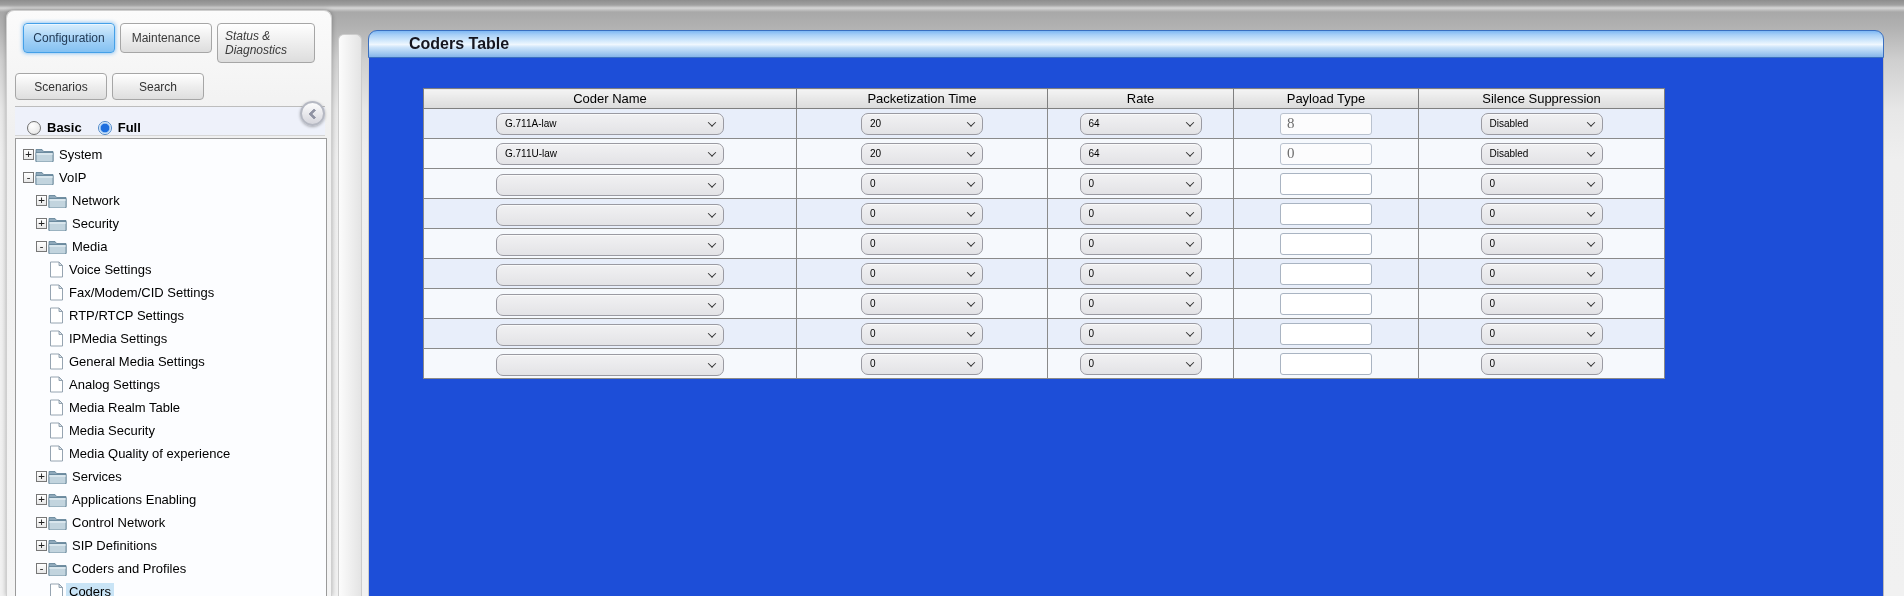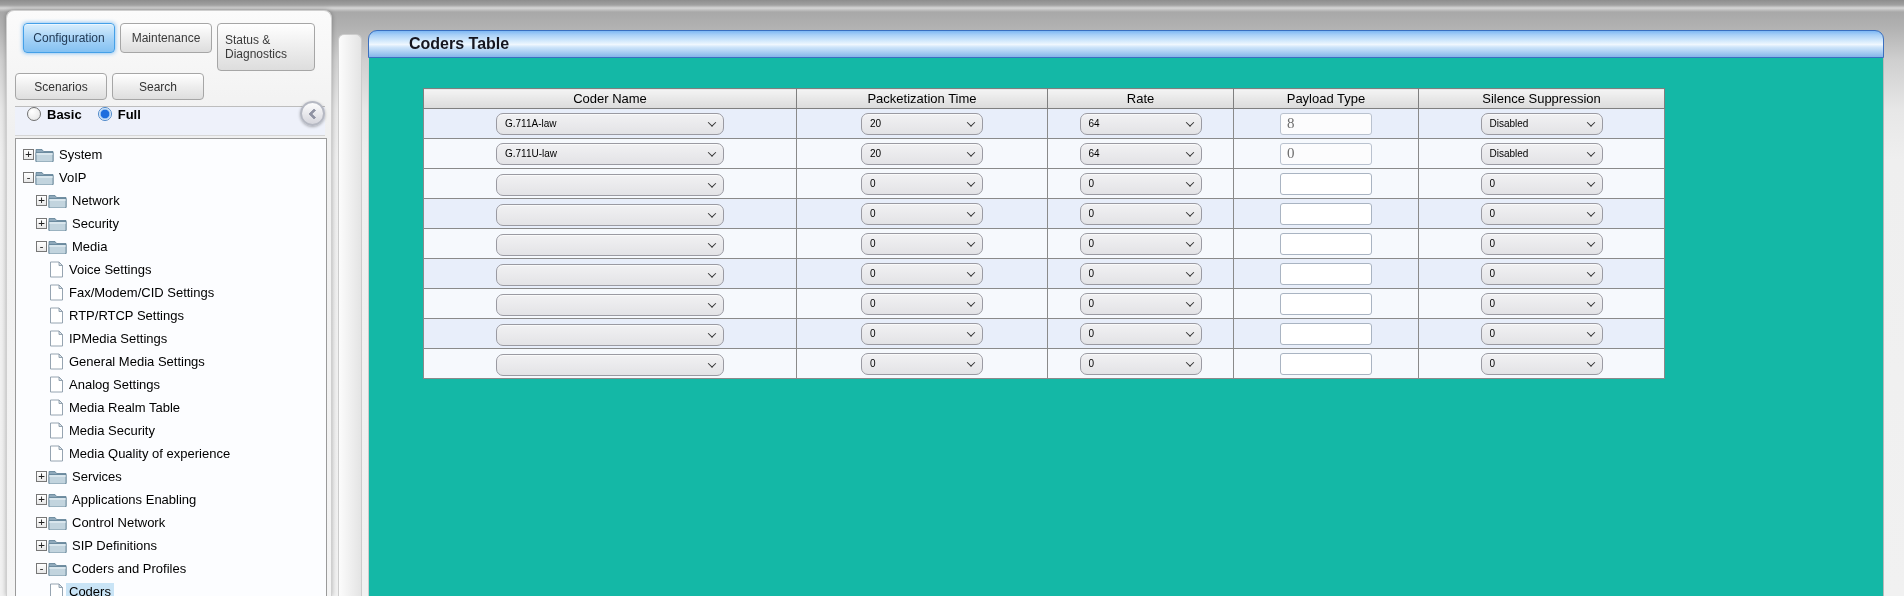--- a/index.html
+++ b/index.html
@@ -25,33 +25,33 @@
     font-size:12px; color:#3a3a3a;
     background:linear-gradient(180deg,#ffffff,#ececec 55%,#dddddd);
     border:1px solid #a6a6a6; border-radius:4px;
     box-shadow:inset 0 1px 0 #fff; cursor:default;
   }
   .tab.active{
     background:linear-gradient(180deg,#d8eefd,#a3d1f6 55%,#84c1f2);
     border:1px solid #44a0e8; color:#223a55;
     box-shadow:0 0 4px rgba(90,170,240,.9), inset 0 1px 0 #eaf6ff;
   }
-  .tab.tall{ height:48px; width:98px; justify-content:flex-start; padding-left:7px;
-    text-align:left; line-height:1.2; }
+  .tab.tall{ height:40px; width:98px; justify-content:flex-start; padding-left:7px;
+    text-align:left; line-height:1.2;font-style:italic; }
   .btn-row{ position:absolute; left:8px; top:62px; display:flex; gap:5px; }
   .side-btn{
     height:27px; width:92px; display:flex; align-items:center; justify-content:center;
     font-size:12px; color:#333;
     background:linear-gradient(180deg,#ffffff,#ececec 55%,#dedede);
     border:1px solid #a6a6a6; border-radius:4px; box-shadow:inset 0 1px 0 #fff;
   }
   .view-bar{
     position:absolute; left:8px; top:95px; width:310px; height:30px;
     background:#eef1fa; border-top:1px solid #bdbdbd; border-bottom:1px solid #d6d6d6;
-    display:flex; align-items:flex-start; padding-left:12px; gap:6px;
+    display:flex; align-items:flex-end; padding-left:12px; gap:6px;
   }
   .radio{ width:14px; height:14px; border-radius:50%; border:1px solid #707070;
     background:radial-gradient(circle at 35% 30%,#ffffff,#e2e2e2); flex:none;}
   .radio.checked{ border-color:#4a86c8;
     background:radial-gradient(circle,#1d6ede 0 4px,#8abcf2 4.5px,#ffffff 6px);}
   .view-label{ font-size:13px; font-weight:bold; color:#000; margin-right:10px;}
   .collapse-btn{
     position:absolute; right:6px; top:90px; width:25px; height:25px; border-radius:50%;
     background:linear-gradient(180deg,#fdfdfd,#d5d5dc); border:2px solid #b5b8c2;
     box-shadow:0 1px 3px rgba(0,0,0,.3); display:flex; align-items:center; justify-content:center;
@@ -85,21 +85,21 @@
   
   .main-panel{ position:absolute; left:368px; top:30px; width:1516px; height:566px;}
   .panel-header{
     height:28px; border:1px solid #3a6fc0; border-radius:9px 9px 0 0;
     background:linear-gradient(180deg,#7eb8f4 0%,#a9d0f7 15%,#d3e9fc 38%,#eff7fe 52%,
       #cfe5fa 62%,#9cc5ef 88%,#85b4ea 100%);
     display:flex; align-items:center; padding-left:40px;
     font-size:16px; font-weight:600; color:#15151f;
   }
   .panel-body{
-    height:538px; background:#14b8a6;
+    height:538px; background:#1d4ed8;
     border-left:1px solid #cccccc; border-right:1px solid #b9b9b9;
   }
 
   
   table.coders{
     margin-left:54px; position:relative; top:30px;
     border-collapse:collapse; table-layout:fixed; width:1241px;
     border:1px solid #6e6e6e;
   }
   table.coders th{

